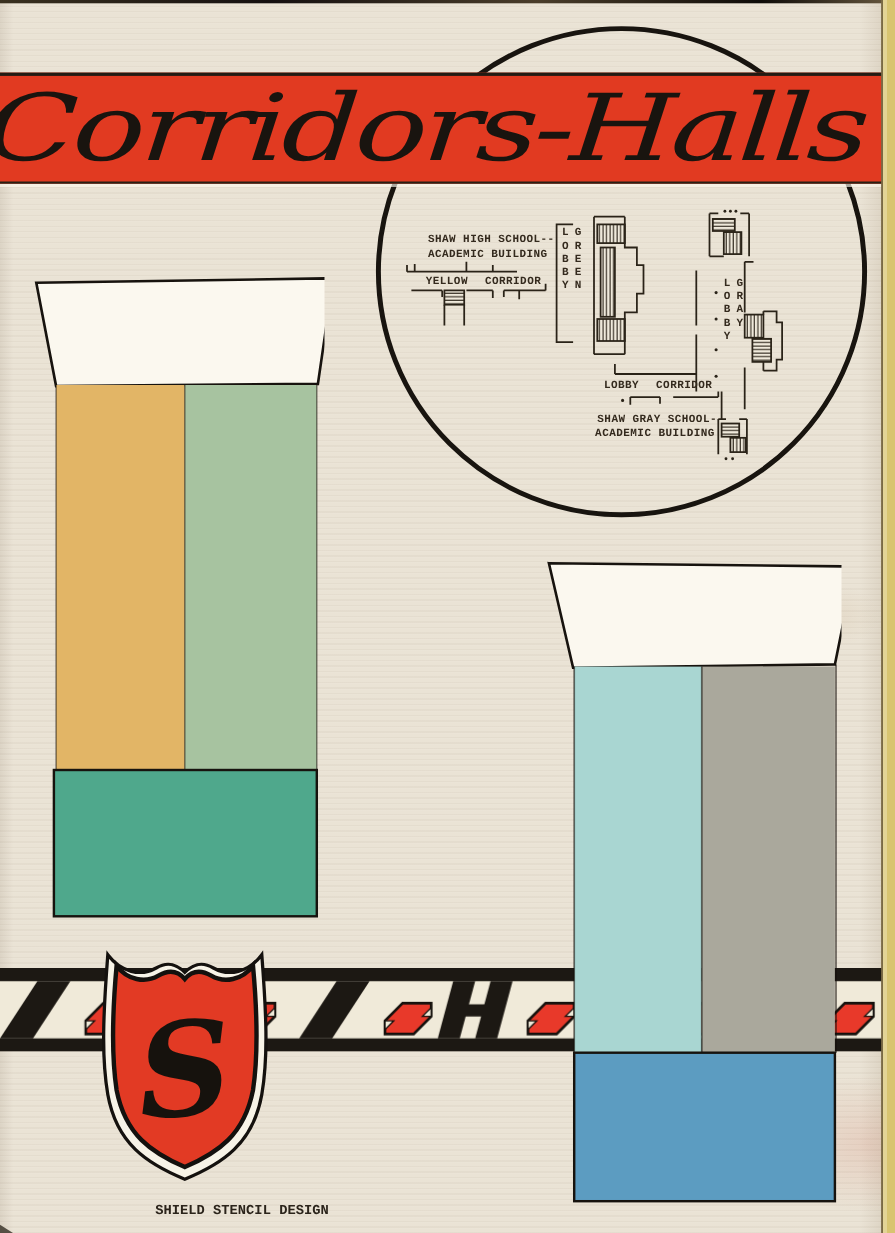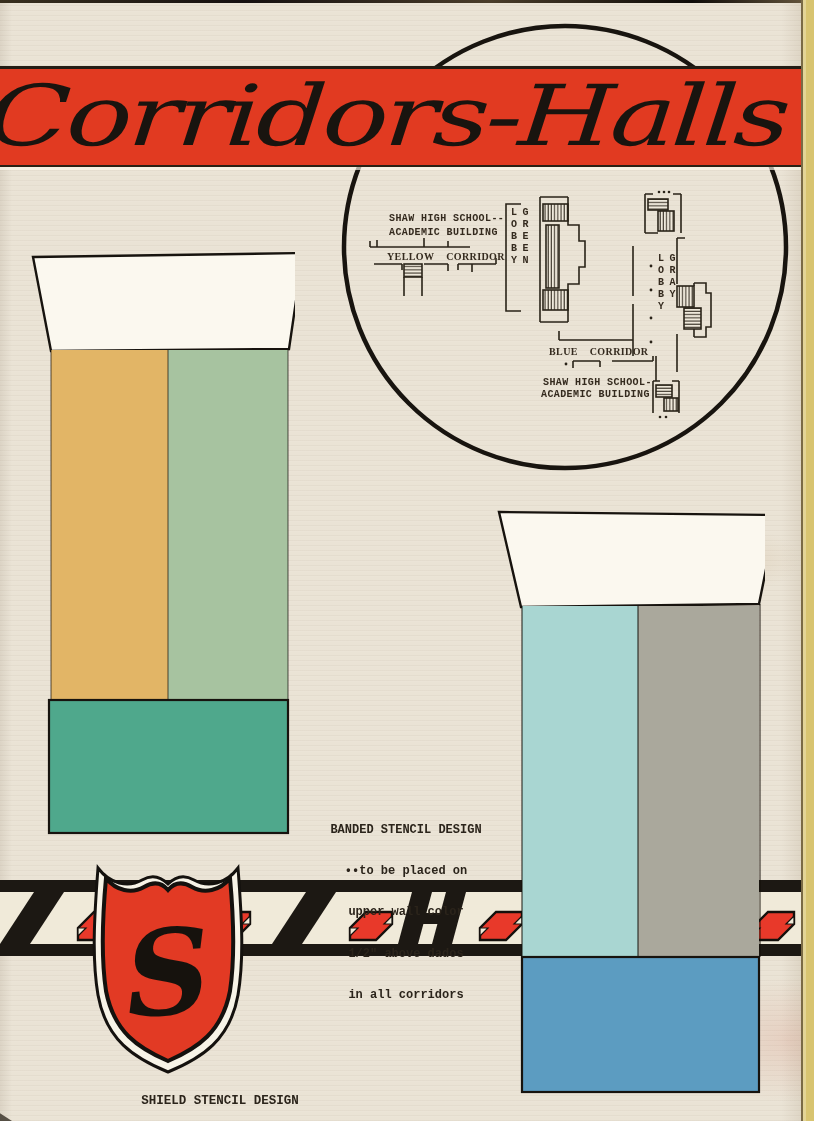--- a/index.html
+++ b/index.html
@@ -28,21 +28,21 @@
     font-size:84px;fill:#19140f;letter-spacing:-3px;
   }
   
   .plan-label{
     font-size:10px;font-weight:700;color:#342a1e;letter-spacing:.4px;
     white-space:pre;line-height:11.5px;z-index:3;
   }
   .plan-label.vert{
     writing-mode:vertical-rl;text-orientation:upright;letter-spacing:1px;white-space:normal;
   }
-  .wide-words{word-spacing:9px;font-family:Liberation Serif, serif;}
+  .wide-words{word-spacing:9px;}
   
   .note{
     z-index:7;text-align:center;color:#2b241b;font-weight:700;
     font-size:12px;line-height:13.8px;white-space:pre;
   }
   .note div{min-height:13.8px;}
   .shield-note{font-size:12.5px;line-height:15px;font-weight:600;}
   
   .base-svg{left:0;top:0;z-index:1;}
   .band-svg{left:0;top:880px;z-index:3;}
@@ -128,22 +128,22 @@
     <svg viewBox="0 0 814 96">
       <text x="-10" y="76" textLength="800" lengthAdjust="spacingAndGlyphs" transform="skewX(-4)">Corridors-Halls</text>
     </svg>
   </div>
 
   <div class="abs plan-label" style="left:389px;top:213px;">SHAW HIGH SCHOOL--</div>
   <div class="abs plan-label" style="left:389px;top:227px;">ACADEMIC BUILDING</div>
   <div class="abs plan-label wide-words" style="left:387px;top:251px;">YELLOW CORRIDOR</div>
   <div class="abs plan-label vert" style="left:508px;top:207px;height:112px;">GREEN LOBBY</div>
   <div class="abs plan-label vert" style="left:655px;top:253px;height:110px;">GRAY LOBBY</div>
-  <div class="abs plan-label wide-words" style="left:549px;top:346px;">BLUE CORRIDOR</div>
-  <div class="abs plan-label" style="left:543px;top:377px;">SHAW HIGH SCHOOL-</div>
+  <div class="abs plan-label wide-words" style="left:549px;top:346px;">LOBBY CORRIDOR</div>
+  <div class="abs plan-label" style="left:543px;top:377px;">SHAW GRAY SCHOOL-</div>
   <div class="abs plan-label" style="left:541px;top:389px;font-family:Liberation Mono, monospace;">ACADEMIC BUILDING</div>
 
   <svg class="abs band-svg" width="814" height="76" viewBox="0 0 814 76" style="color: rgb(232, 57, 42);">
     <defs>
       <pattern id="bandpat" width="272" height="76" patternUnits="userSpaceOnUse">
         <rect width="272" height="76" fill="#f0ead9"></rect>
         <rect x="0" y="0" width="272" height="12" fill="#1c1813"></rect>
         <rect x="0" y="64" width="272" height="12" fill="#1c1813"></rect>
 
         <polygon points="34,12 64,12 30,64 0,64" fill="#1c1813"></polygon>
@@ -169,27 +169,20 @@
   </svg>
 
   <svg class="abs panel-svg" style="left:30px;top:250px;" width="265" height="590" viewBox="0 0 265 590">
     <polygon points="3,7 273,3 259,99 21,101" fill="#fbf8ef" stroke="#17130e" stroke-width="2.4" style="fill: rgb(251, 248, 239);"></polygon>
     <rect x="21" y="100" width="117" height="350" style="fill: rgb(226, 181, 102);"></rect>
     <rect x="138" y="100" width="120" height="350" style="fill: rgb(167, 195, 160);"></rect>
     <path d="M21,100 V450 M258,100 V450 M138,100 V450" stroke="rgba(20,15,10,.55)" stroke-width="1.3" fill="none"></path>
     <rect x="19" y="450" width="239" height="133" stroke="#17130e" stroke-width="2.2" style="fill: rgb(79, 168, 140);"></rect>
   </svg>
 
-  <div class="abs note" style="left:318px;top:796px;width:176px;">
-    <div>BANDED STENCIL DESIGN</div>
-    <div>••to be placed on</div>
-    <div>upper wall color</div>
-    <div>1/2" above dados</div>
-    <div>in all corridors</div>
-  </div>
 
   <svg class="abs panel-svg panel-right" style="left:495px;top:508px;" width="270" height="588" viewBox="0 0 270 588">
     <polygon points="4,4 282,7 264,96 26,99" fill="#fbf8ef" stroke="#17130e" stroke-width="2.4" style="fill: rgb(251, 248, 239);"></polygon>
     <rect x="27" y="98" width="116" height="351" style="fill: rgb(169, 214, 210);"></rect>
     <rect x="143" y="98" width="121" height="351" style="fill: rgb(170, 168, 156);"></rect>
     <path d="M27,98 V449 M265,96 V449 M143,98 V449" stroke="rgba(20,15,10,.6)" stroke-width="1.6" fill="none"></path>
     <rect x="27" y="449" width="237" height="135" stroke="#17130e" stroke-width="2.2" style="fill: rgb(92, 156, 193);"></rect>
   </svg>
 
   <svg class="abs shield-svg" style="left:88px;top:856px;" width="160" height="226" viewBox="0 0 160 226">

